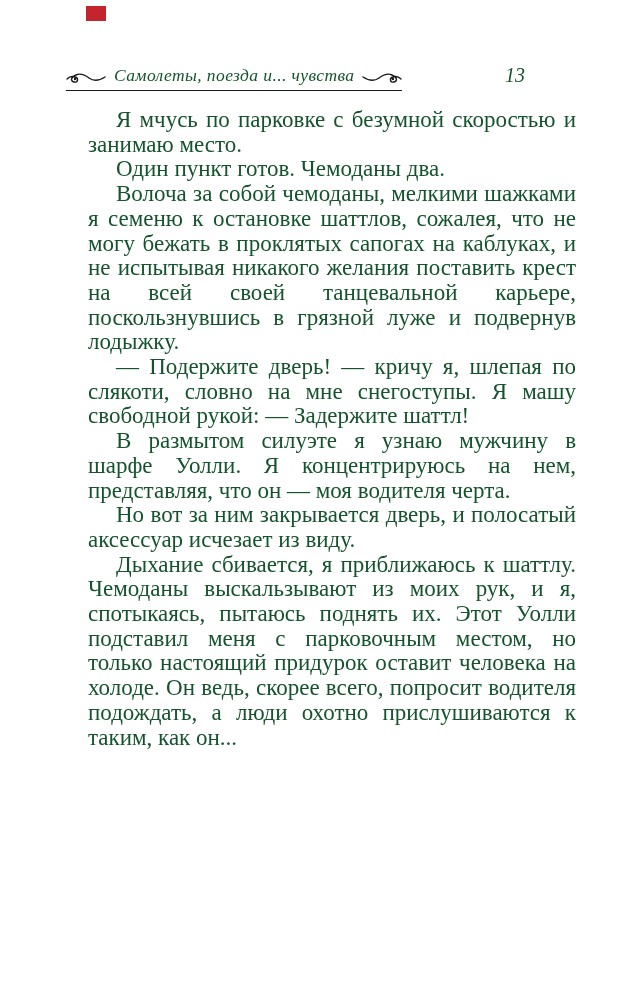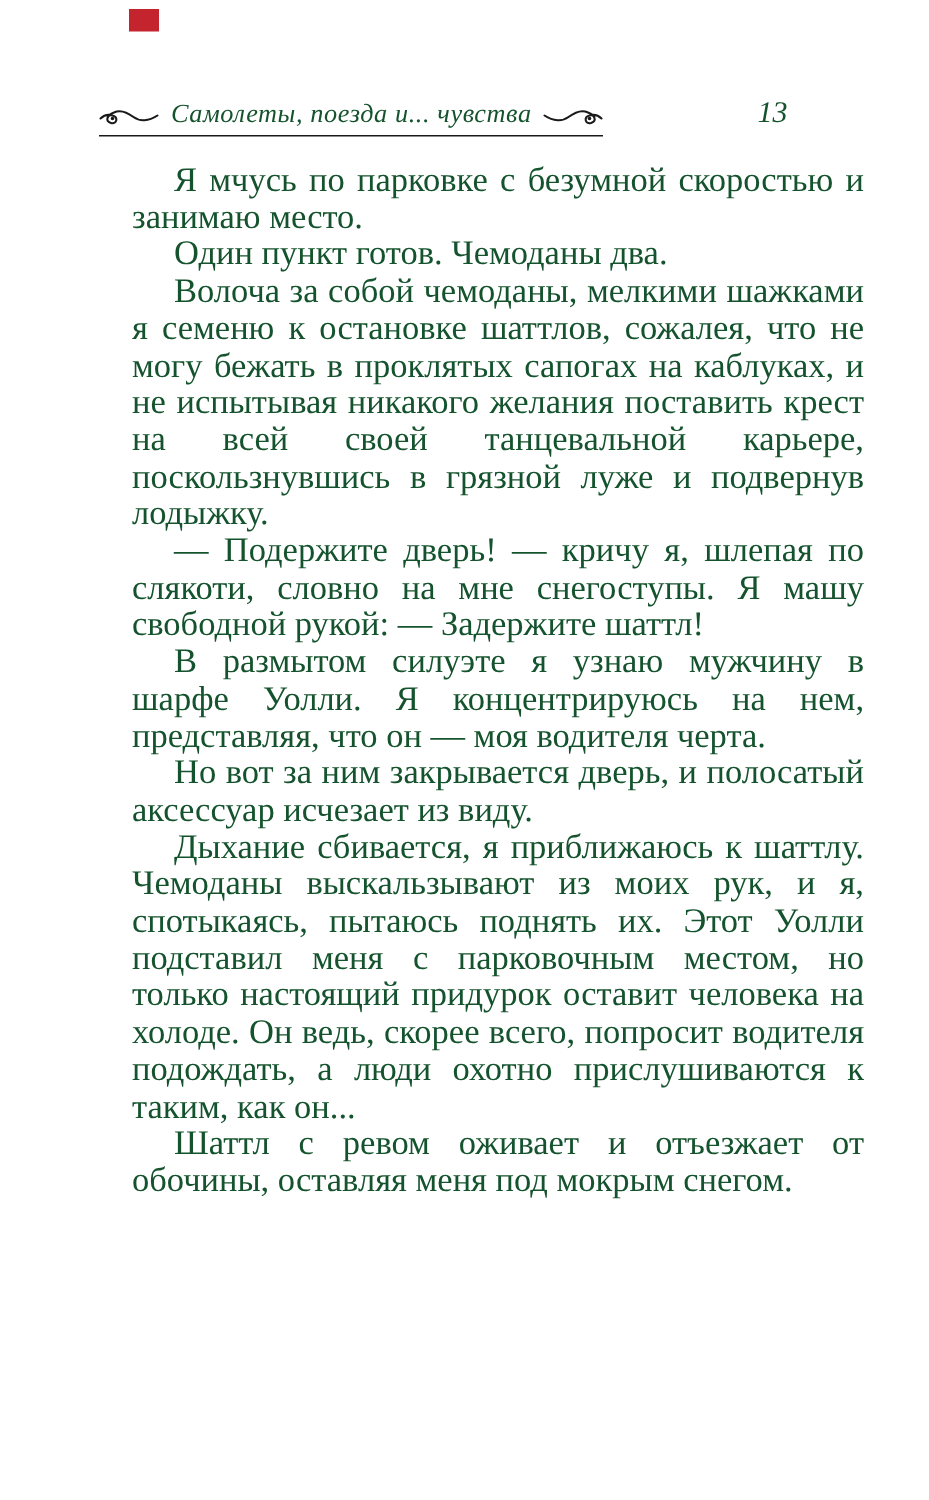--- a/index.html
+++ b/index.html
@@ -90,16 +90,15 @@
   </header>
 
   <main class="body">
     <p>Я мчусь по парковке с безумной скоростью и занимаю место.</p>
     <p>Один пункт готов. Чемоданы два.</p>
     <p>Волоча за собой чемоданы, мелкими шажками я семеню к остановке шаттлов, сожалея, что не могу бежать в проклятых сапогах на каблуках, и не испытывая никакого желания поставить крест на всей своей танцевальной карьере, поскользнувшись в грязной луже и подвернув лодыжку.</p>
     <p>— Подержите дверь! — кричу я, шлепая по слякоти, словно на мне снегоступы. Я машу свободной рукой: — Задержите шаттл!</p>
     <p>В размытом силуэте я узнаю мужчину в шарфе Уолли. Я концентрируюсь на нем, представляя, что он — моя водителя черта.</p>
     <p>Но вот за ним закрывается дверь, и полосатый аксессуар исчезает из виду.</p>
     <p>Дыхание сбивается, я приближаюсь к шаттлу. Чемоданы выскальзывают из моих рук, и я, спотыкаясь, пытаюсь поднять их. Этот Уолли подставил меня с парковочным местом, но только настоящий придурок оставит человека на холоде. Он ведь, скорее всего, попросит водителя подождать, а люди охотно прислушиваются к таким, как он...</p>
-    <p>Шаттл с ревом оживает и отъезжает от обочины, оставляя меня под мокрым снегом.</p>
   </main>
 
 </div>
 
 </body></html>

